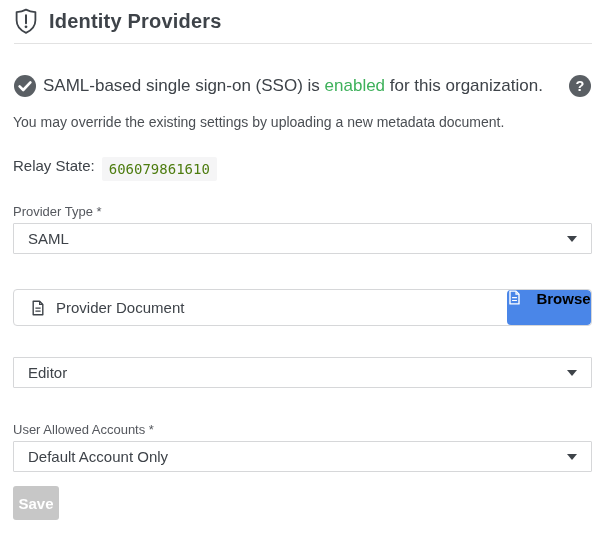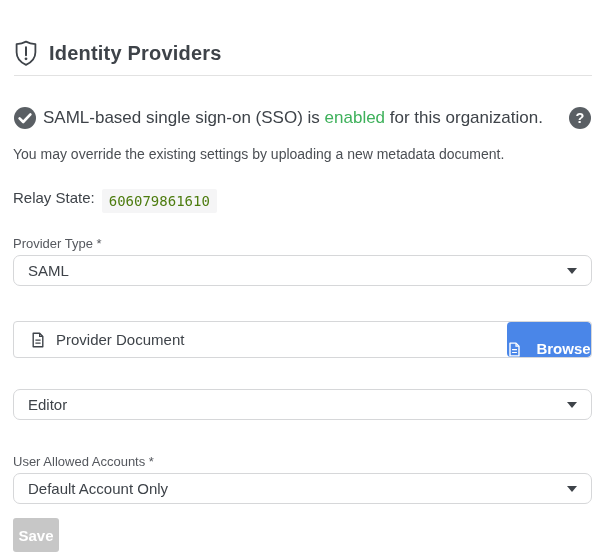--- a/index.html
+++ b/index.html
@@ -10,21 +10,20 @@
     color: #3e4349;
     overflow: hidden;
   }
   .page { padding: 8px 8px 0 13px; }
 
   
   .header {
     display: flex; align-items: center; gap: 11px;
     margin-left: 1px; padding-bottom: 8px;
     border-bottom: 1px solid #e2e2e2;
-    margin-top: 32px;
   }
   .header .title {
     font-size: 20px; font-weight: 700; color: #3e4349; letter-spacing: 0.2px;
   }
   .shield-icon { width: 24px; height: 27px; display: block; }
 
   
   .status-row {
     display: flex; align-items: center; gap: 6px;
     margin-top: 30px;
@@ -58,21 +57,21 @@
   
   .field-label {
     font-size: 13px; color: #55585e; margin-bottom: 4px;
   }
   .field-pt  { margin-top: 23px; }
   .field-role { margin-top: 31px; }
   .field-acct { margin-top: 34px; }
   .select {
     height: 31px;
     border: 1px solid #d6d7d9;
-    border-radius: 7px;
+    border-radius: 1px;
     background: #fff;
     display: flex; align-items: center; justify-content: space-between;
     padding: 0 14px;
     font-size: 15px; color: #3e4349;
     cursor: pointer;
   }
   .caret {
     width: 0; height: 0;
     border-left: 5px solid transparent;
     border-right: 5px solid transparent;
@@ -94,24 +93,24 @@
     display: flex; align-items: center; gap: 10px;
     padding-left: 16px;
     font-size: 15px; color: #3e4349;
     cursor: pointer;
   }
   .file-icon { width: 16px; height: 16px; display: block; color: #3e4349; }
   .browse-btn {
     width: 84px;
     border: none;
     background: #4a86e8;
-    color: #ffffff;
+    color: #000000;
     font-family: "Liberation Sans", sans-serif;
     font-size: 15px; font-weight: 700;
-    display: flex; align-items: flex-end; justify-content: center; gap: 14px;
+    display: flex; align-items: flex-start; justify-content: center; gap: 14px;
     cursor: pointer;
     border-radius: 4px;
   }
   .browse-btn .file-icon { color: #ffffff; width: 15px; height: 15px; }
 
   
   .save-btn {
     margin-top: 14px;
     width: 46px; height: 34px;
     background: #c7c7c7;

